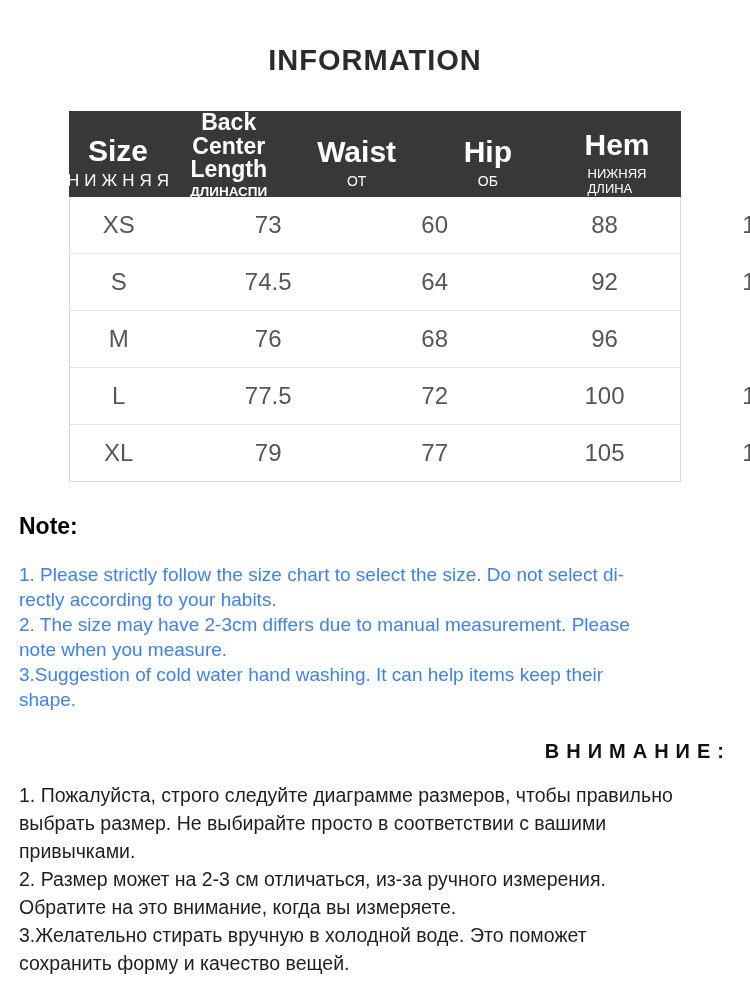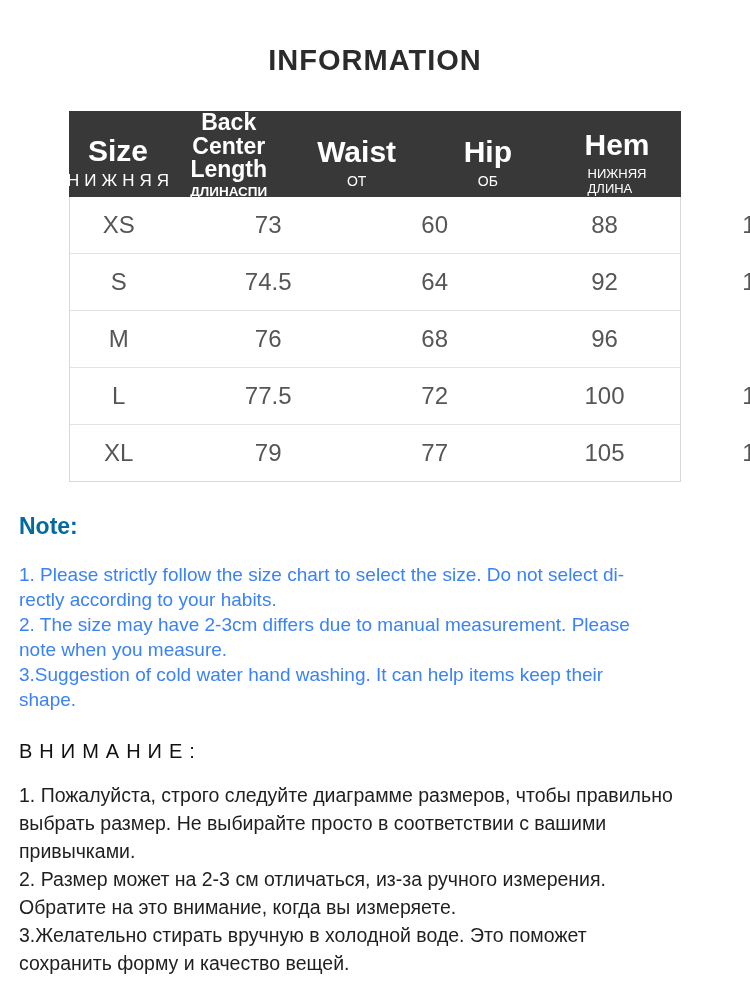--- a/index.html
+++ b/index.html
@@ -77,35 +77,36 @@
   
   .notes {
     width: 712px;
     margin: 0 auto;
     padding: 0 1px;
   }
   .note-h {
     margin: 31px 0 0 0;
     font-size: 23px;
     font-weight: bold;
-    color: #0369a1;
+    color: #000000;
   }
   .note-body {
     margin: 22px 0 0 0;
     font-size: 19px;
     line-height: 25px;
     color: #3b82f6;
     white-space: pre-line;
   }
   .attn-h {
     margin: 28px 0 0 0;
     font-size: 20px;
-    font-weight: normal;
+    font-weight: bold;
     letter-spacing: 7px;
     color: #111111;
+    text-align: right;
   }
   .note-body-ru {
     margin: 18px 0 0 0;
     font-size: 19.5px;
     line-height: 28px;
     color: #1f1f1f;
     white-space: pre-line;
   }
 </style>
 </head>

